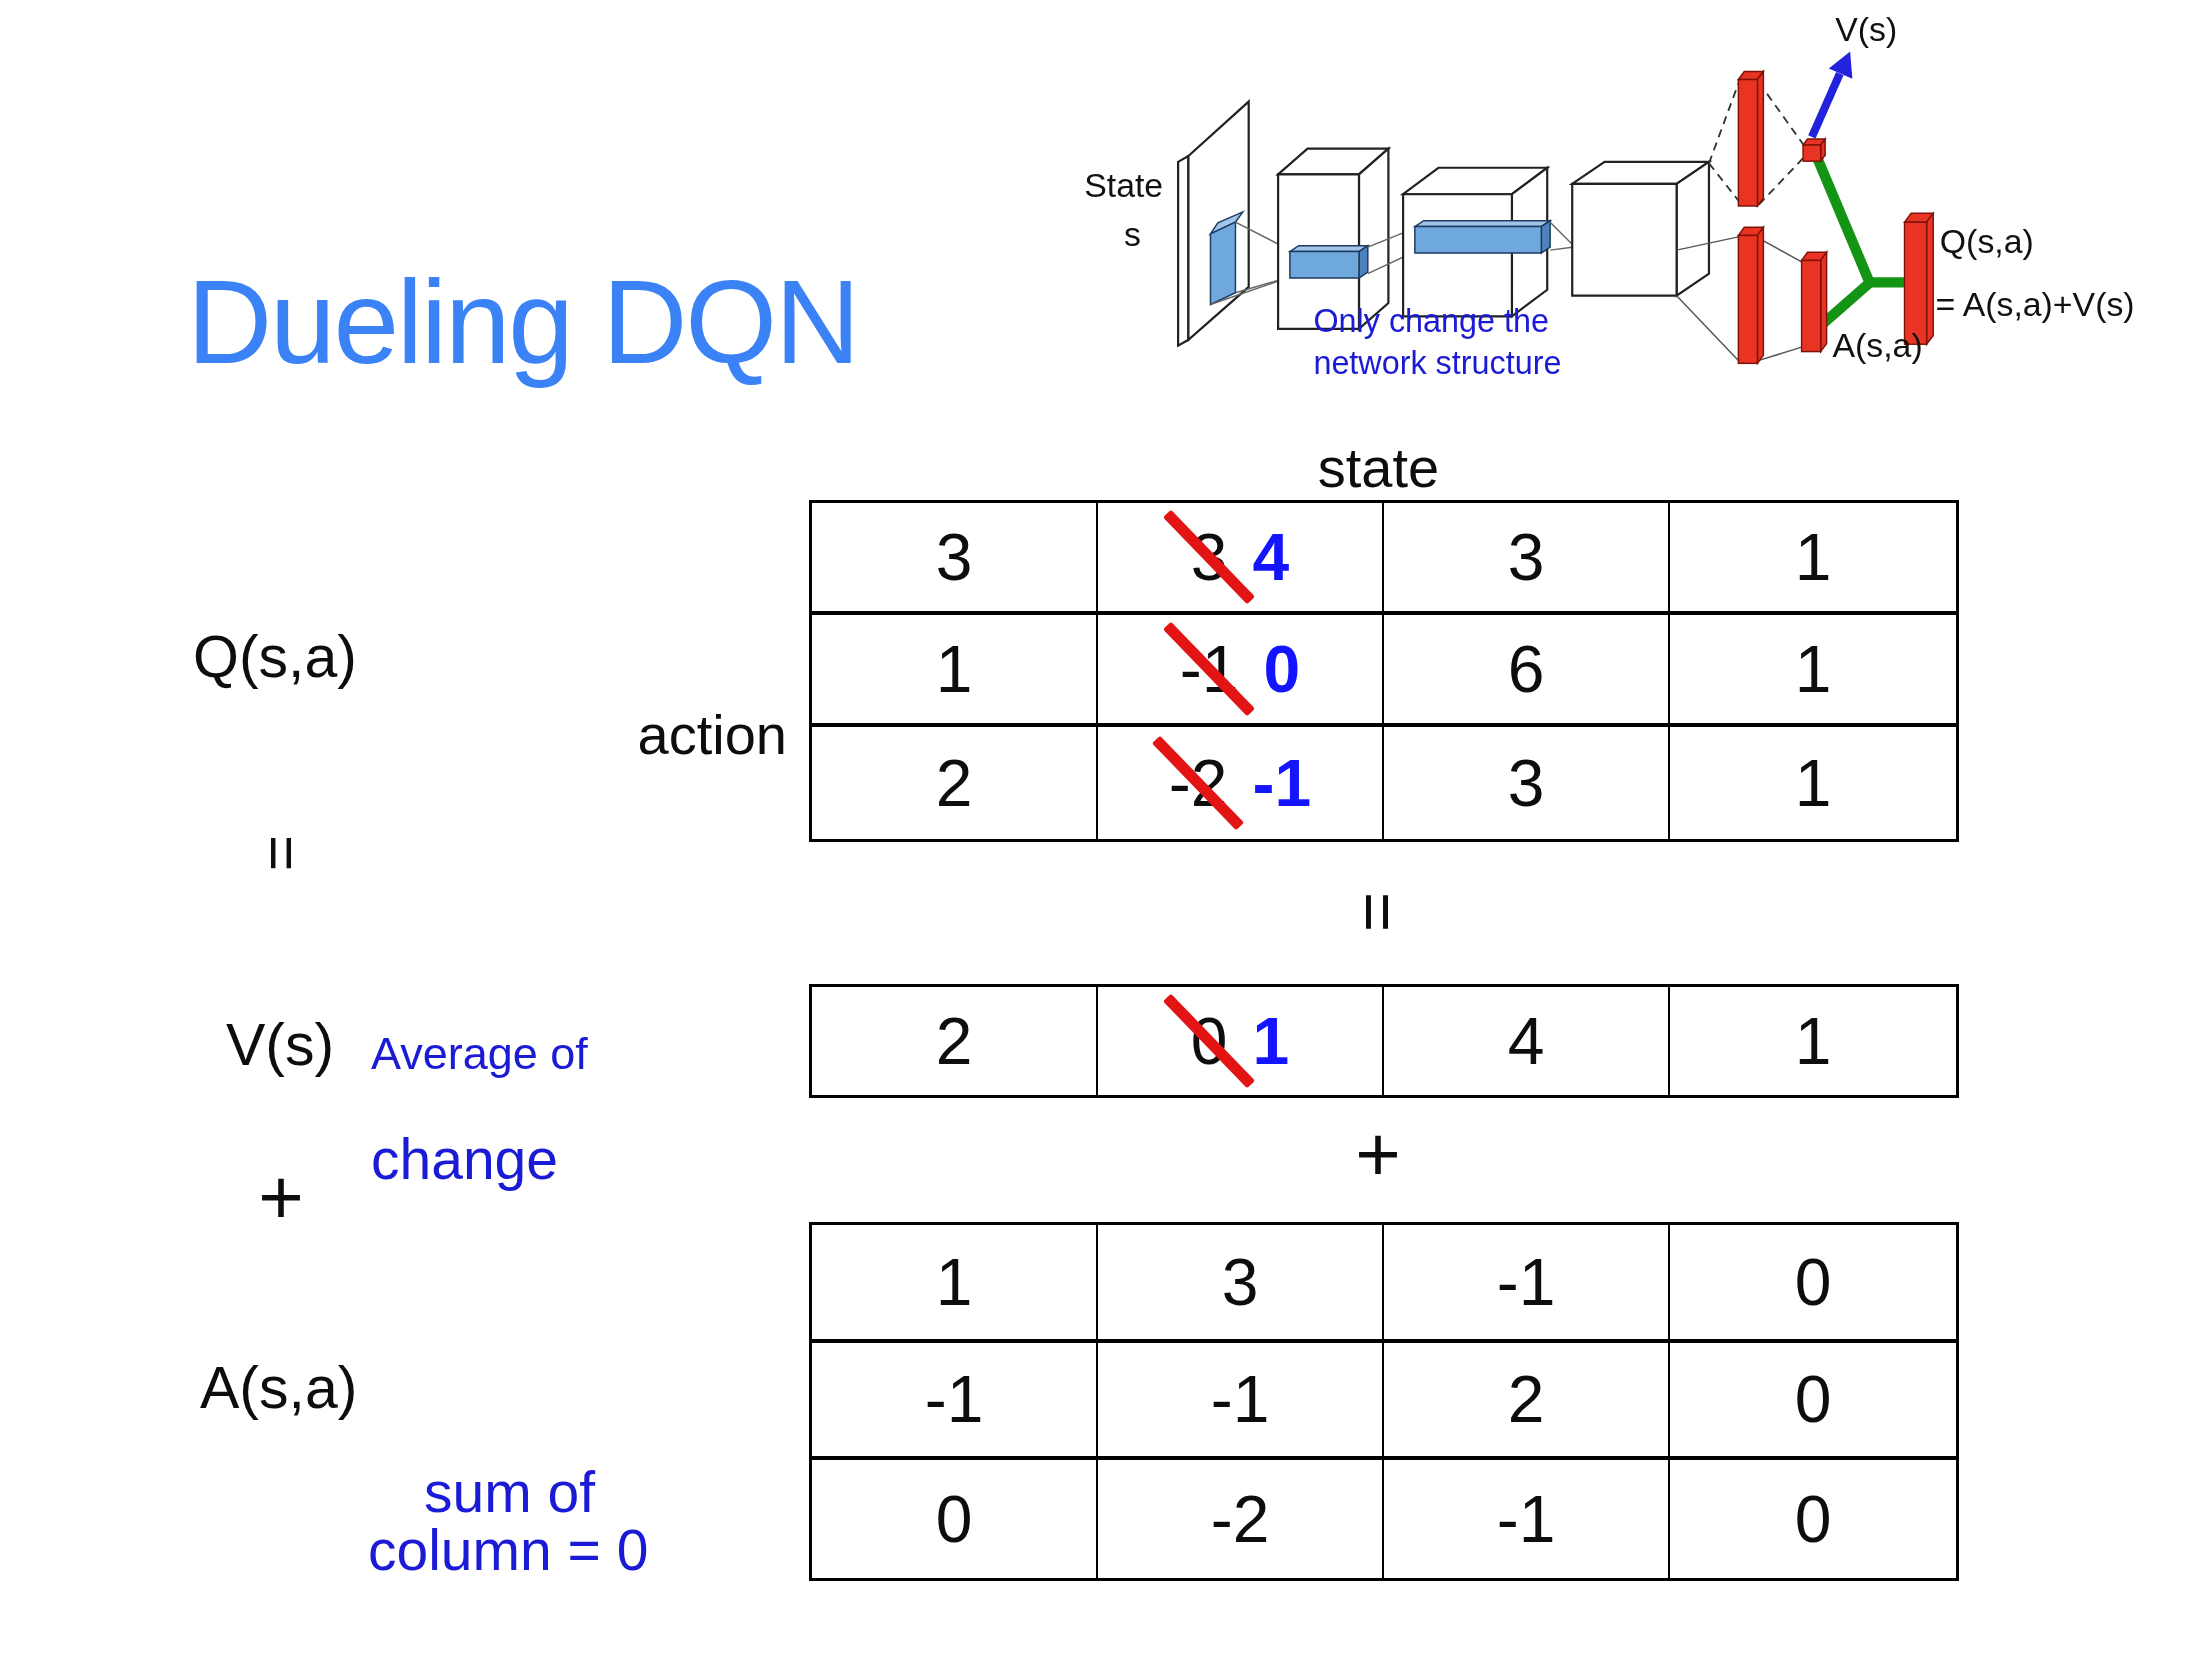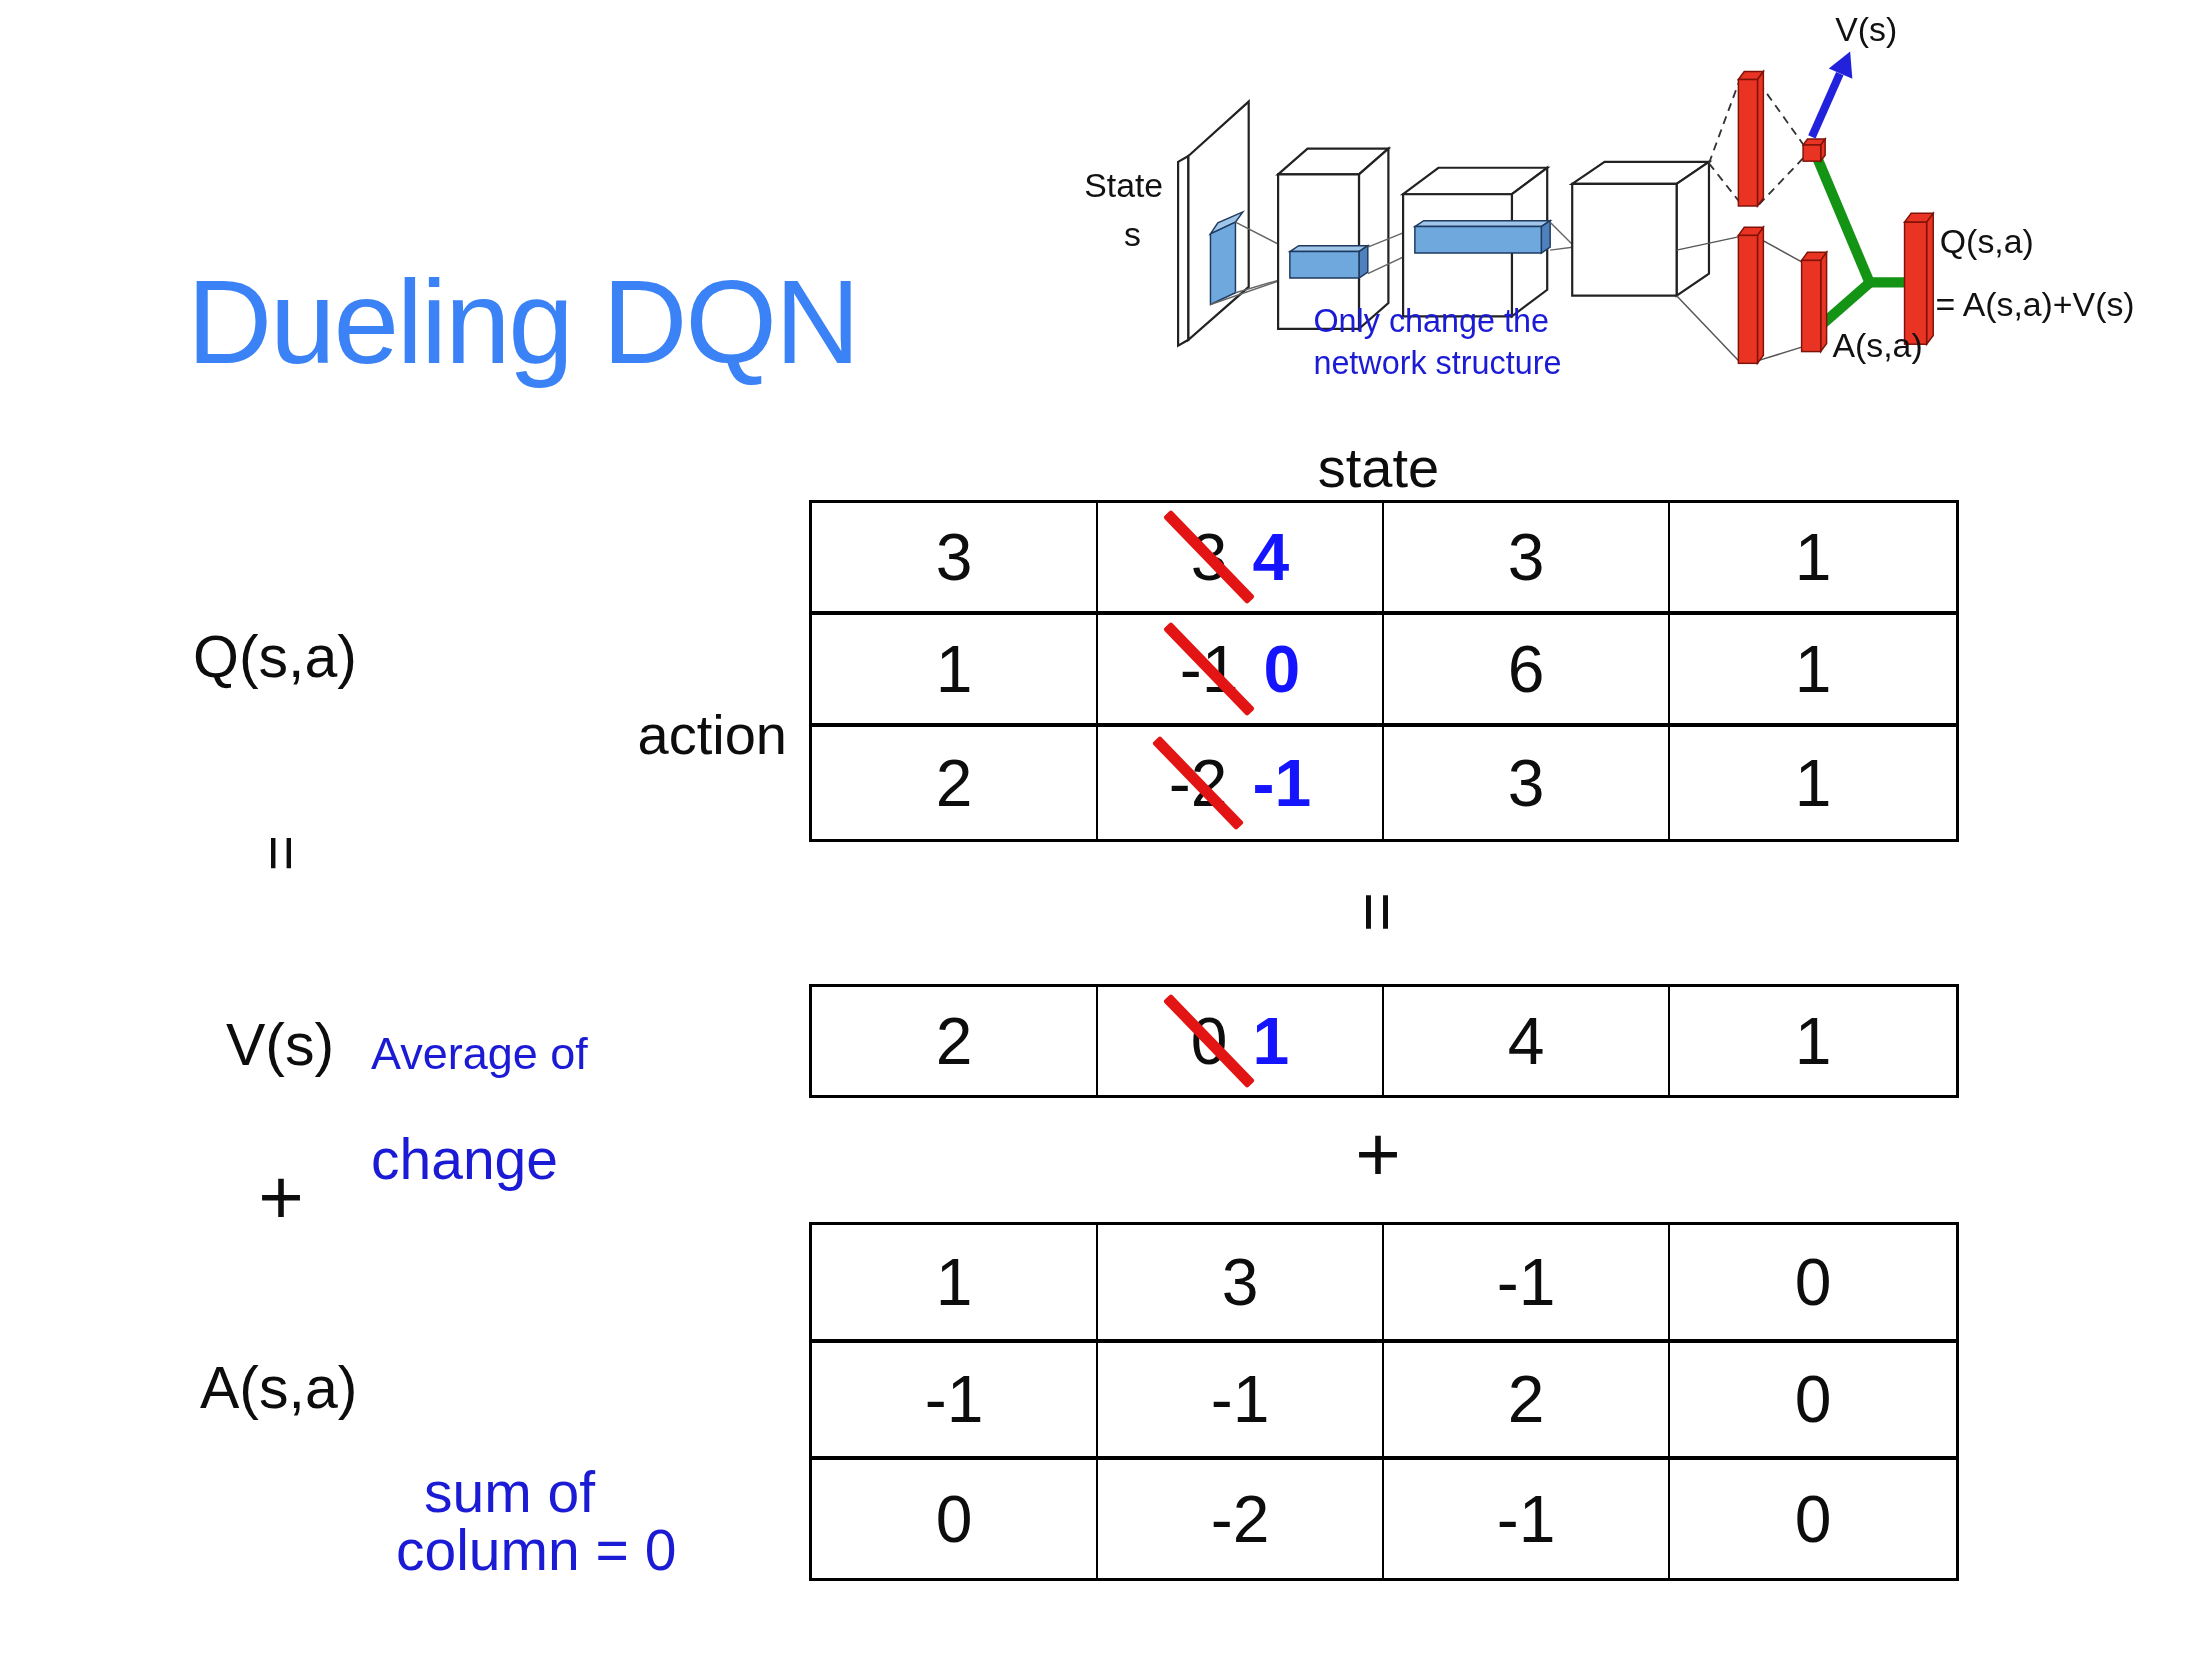--- a/index.html
+++ b/index.html
@@ -10,21 +10,21 @@
   .blue{color:#1b1bd6;}
   #title{left:187px;top:254px;font-size:118px;letter-spacing:-2.2px;color:#3b82f6;}
   #state-header{left:1158px;top:435px;width:441px;text-align:center;font-size:56px;}
   #action-label{left:544px;top:658px;width:243px;text-align:right;font-size:56px;margin-top:44px;}
   #q-label{left:193px;top:623px;font-size:59px;}
   #v-label{left:226px;top:1011px;font-size:59px;}
   #a-label{left:200px;top:1354px;font-size:59px;}
   #v-note1{left:371px;top:1028px;font-size:45px;}
   #v-note2{left:371px;top:1126px;font-size:57px;}
   #a-note1{left:376px;top:1459px;font-size:57px;margin-left:48px;}
-  #a-note2{left:396px;top:1517px;font-size:57px;}
+  #a-note2{left:368px;top:1517px;font-size:57px;}
   .sym{position:absolute;display:flex;align-items:center;justify-content:center;}
   #eq-left{left:239px;top:809px;width:88px;height:88px;font-size:62px;transform:rotate(90deg);}
   #eq-center{left:1334px;top:864px;width:88px;height:96px;font-size:69px;transform:rotate(90deg);}
   #plus-left{left:237px;top:1153px;width:88px;height:88px;font-size:78px;}
   #plus-center{left:1334px;top:1110px;width:88px;height:88px;font-size:78px;}
 
   .grid-table{position:absolute;left:809px;width:1150px;border:3.7px solid #000;
               box-sizing:border-box;display:grid;grid-template-columns:repeat(4,1fr);background:#fff;}
   #q-table{top:500px;height:342px;grid-template-rows:repeat(3,1fr);}
   #v-table{top:984px;height:114px;grid-template-rows:1fr;}

